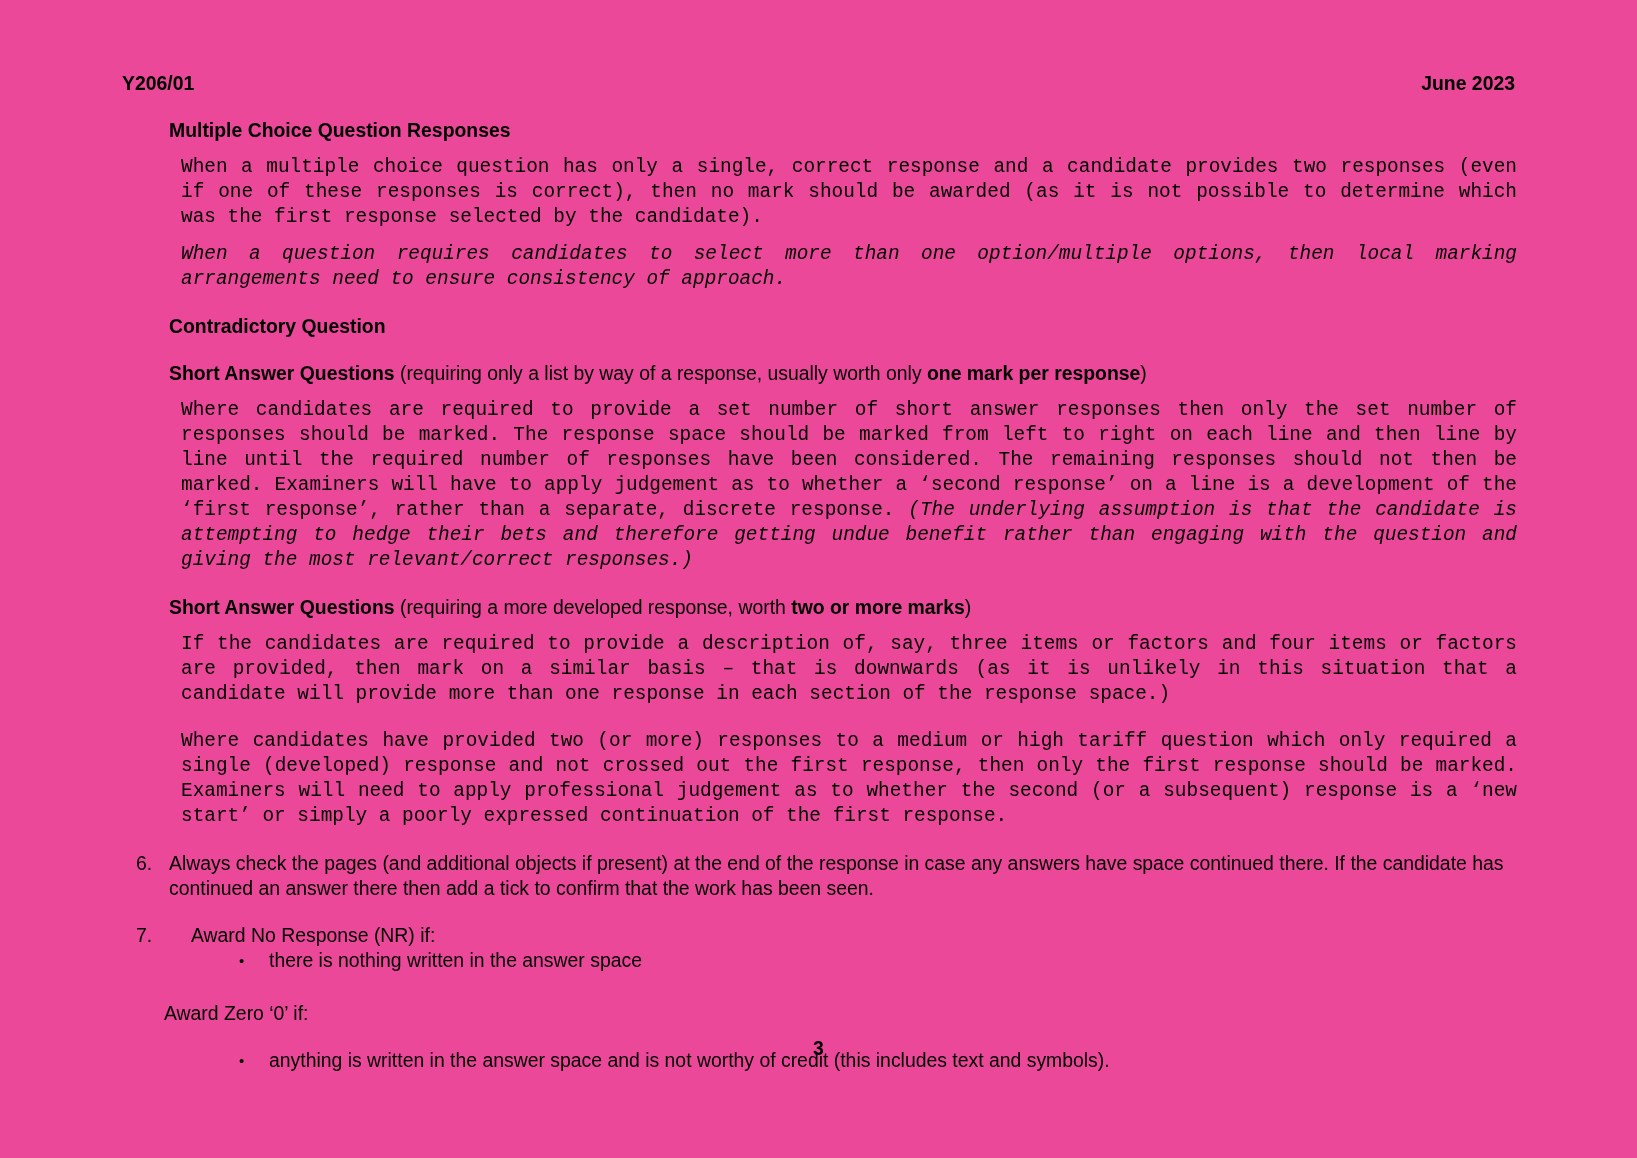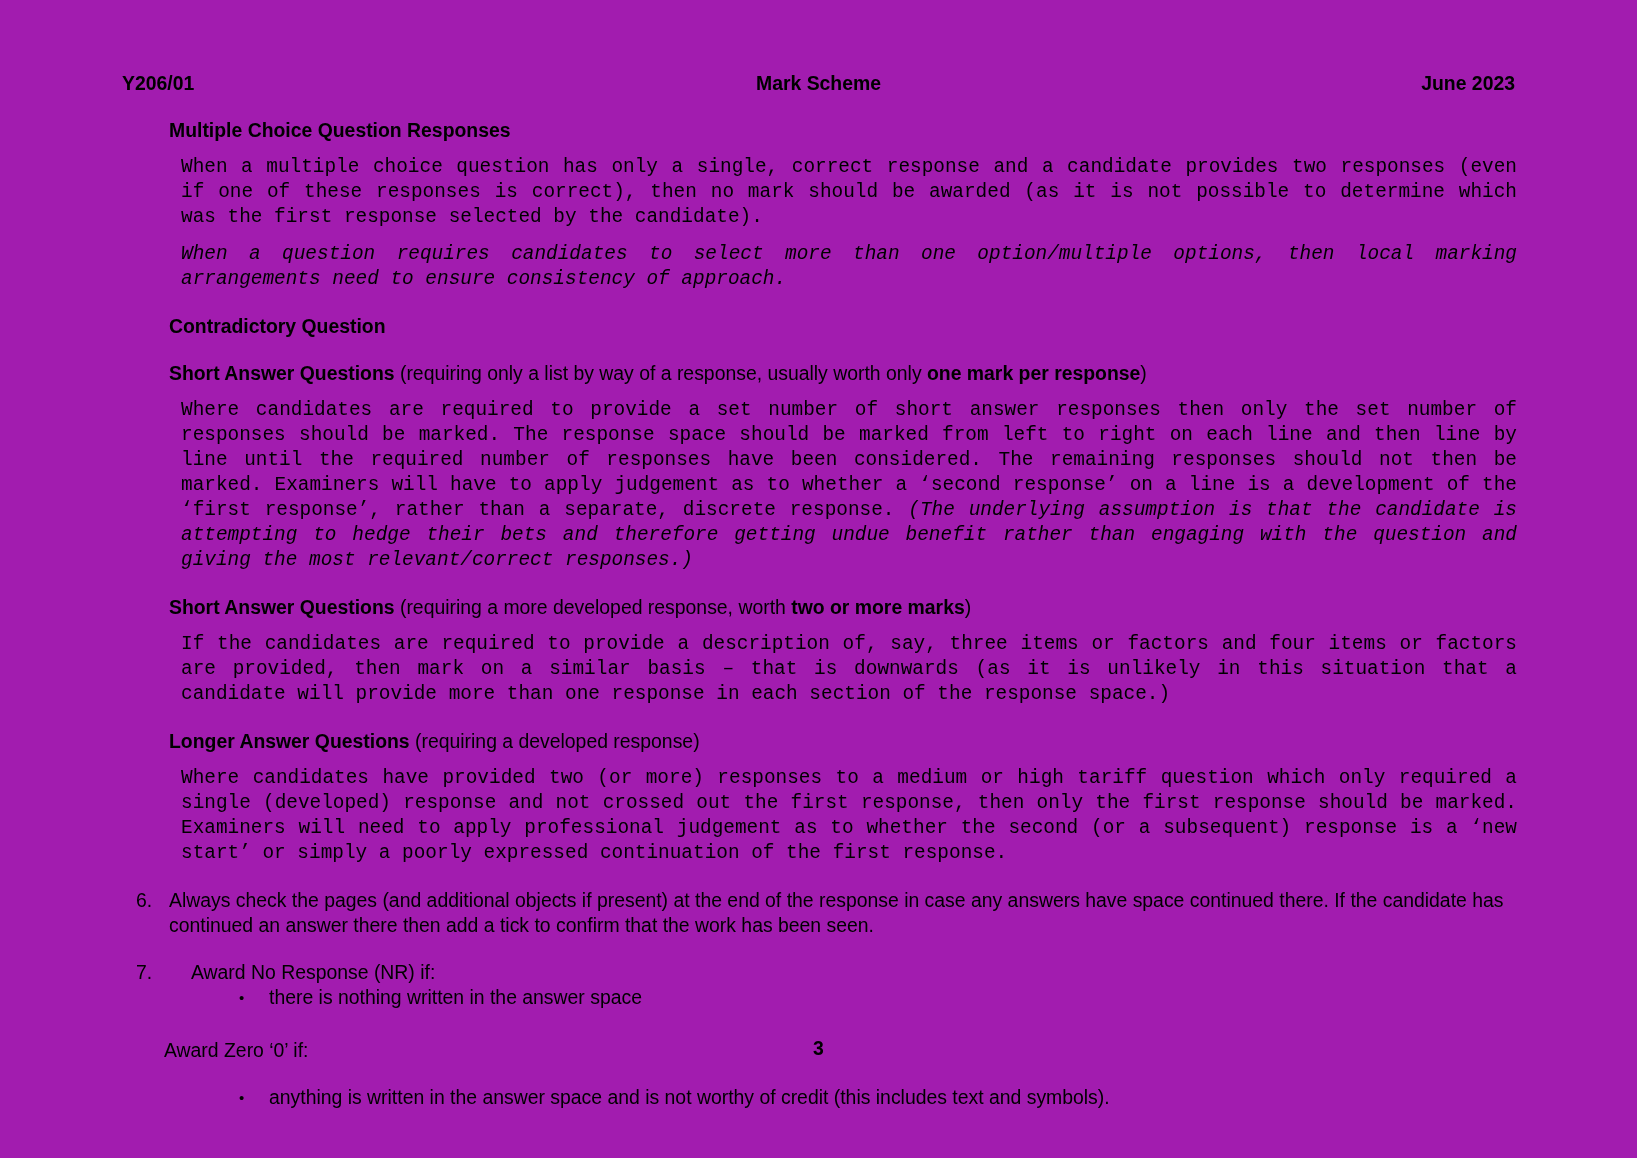--- a/index.html
+++ b/index.html
@@ -1,20 +1,20 @@
 <!DOCTYPE html>
 <html><head>
 <meta charset="utf-8">
 <style>
   html, body { margin: 0; padding: 0; background: #ffffff; }
   .page {
     position: relative;
     width: 1637px;
     height: 1158px;
-    background: #a21caf;
+    background: #ec4899;
     color: #000000;
     font-family: "Liberation Sans", "DejaVu Sans", sans-serif;
     font-size: 19.4px;
     line-height: 25px;
     overflow: hidden;
   }
   .doc-header {
     position: absolute;
     top: 71px;
     left: 122px;
@@ -60,21 +60,20 @@
     font-weight: bold;
   }
 </style>
 </head>
 <body>
 
 <div class="page">
 
   <div class="doc-header">
     <span class="h-left">Y206/01</span>
-    <span class="h-center">Mark Scheme</span>
     <span class="h-right">June 2023</span>
   </div>
 
   <div class="content">
 
     <section>
       <h2 class="heading"><span class="b">Multiple Choice Question Responses</span></h2>
       <p class="para"><span>When a multiple choice question has only a single, correct response and a candidate provides two responses (even if one of these responses is correct), then no mark should be awarded (as it is not possible to determine which was the first response selected by the candidate).</span></p>
       <p class="para"><span class="i">When a question requires candidates to select more than one option/multiple options, then local marking arrangements need to ensure consistency of approach.</span></p>
     </section>
@@ -87,21 +86,20 @@
       <h2 class="heading"><span class="b">Short Answer Questions</span><span> (requiring only a list by way of a response, usually worth only </span><span class="b">one mark per response</span><span>)</span></h2>
       <p class="para"><span>Where candidates are required to provide a set number of short answer responses then only the set number of responses should be marked. The response space should be marked from left to right on each line and then line by line until the required number of responses have been considered.  The remaining responses should not then be marked. Examiners will have to apply judgement as to whether a ‘second response’ on a line is a development of the ‘first response’, rather than a separate, discrete response.  </span><span class="i">(The underlying assumption is that the candidate is attempting to hedge their bets and therefore getting undue benefit rather than engaging with the question and giving the most relevant/correct responses.)</span></p>
     </section>
 
     <section>
       <h2 class="heading"><span class="b">Short Answer Questions</span><span> (requiring a more developed response, worth </span><span class="b">two or more marks</span><span>)</span></h2>
       <p class="para"><span>If the candidates are required to provide a description of, say, three items or factors and four items or factors are provided, then mark on a similar basis – that is downwards (as it is unlikely in this situation that a candidate will provide more than one response in each section of the response space.)</span></p>
     </section>
 
     <section>
-      <h2 class="heading"><span class="b">Longer Answer Questions</span><span> (requiring a developed response)</span></h2>
       <p class="para"><span>Where candidates have provided two (or more) responses to a medium or high tariff question which only required a single (developed) response and not crossed out the first response, then only the first response should be marked. Examiners will need to apply professional judgement as to whether the second (or a subsequent) response is a ‘new start’ or simply a poorly expressed continuation of the first response.</span></p>
     </section>
 
     <div class="num-list">
 
       <div class="num-item gap-after">
         <span class="num">6.</span>
         <div class="num-text">Always check the pages (and additional objects if present) at the end of the response in case any answers have space continued there. If the candidate has continued an answer there then add a tick to confirm that the work has been seen.</div>
       </div>
 

